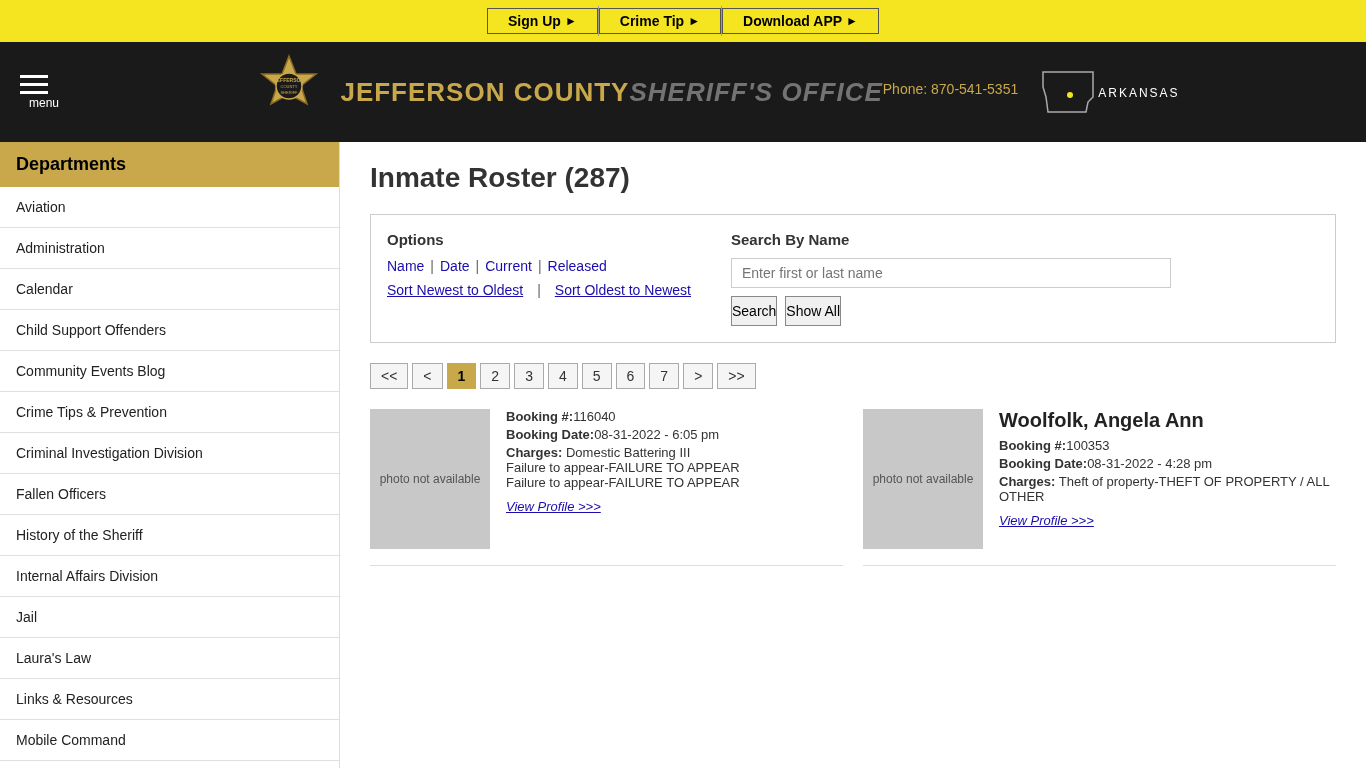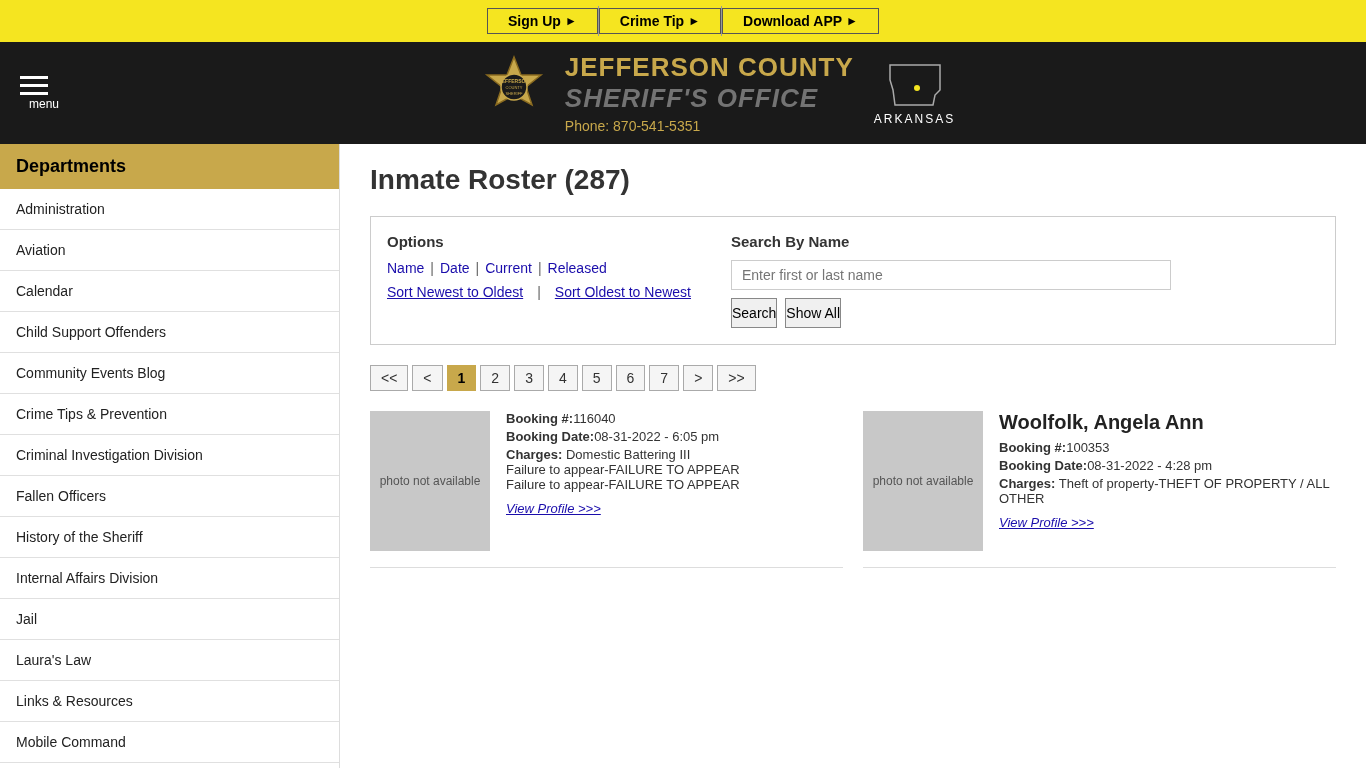--- a/index.html
+++ b/index.html
@@ -72,21 +72,21 @@
       flex: 1;
       justify-content: center;
     }
     .sheriff-badge {
       width: 70px;
       height: 80px;
       margin-right: 16px;
     }
     .header-title {
       display: flex;
-      flex-direction: column;
+      flex-direction: row;
     }
     .header-title .line1 {
       color: #c8a84b;
       font-size: 26px;
       font-weight: bold;
       letter-spacing: 1px;
     }
     .header-title .line2 {
       color: #737373;
       font-size: 26px;
@@ -94,21 +94,21 @@
       letter-spacing: 1px;
       font-style: italic;
     }
     .header-title .phone {
       color: #c8a84b;
       font-size: 14px;
       margin-top: 4px;
     }
     .header-right {
       display: flex;
-      flex-direction: column;
+      flex-direction: row;
       align-items: center;
       margin-left: 20px;
     }
     .ar-map {
       width: 60px;
       height: 50px;
     }
     .ar-label {
       color: #fff;
       font-size: 12px;
@@ -356,22 +356,22 @@
       </svg>
       <div class="ar-label">ARKANSAS</div>
     </div>
   </div>
 </div>
 
 <div class="main-layout">
 
   <div class="sidebar">
     <div class="sidebar-header">Departments</div>
+    <div class="sidebar-item">Aviation</div>
     <div class="sidebar-item">Administration</div>
-    <div class="sidebar-item">Aviation</div>
     <div class="sidebar-item">Calendar</div>
     <div class="sidebar-item">Child Support Offenders</div>
     <div class="sidebar-item">Community Events Blog</div>
     <div class="sidebar-item">Crime Tips &amp; Prevention</div>
     <div class="sidebar-item">Criminal Investigation Division</div>
     <div class="sidebar-item">Fallen Officers</div>
     <div class="sidebar-item">History of the Sheriff</div>
     <div class="sidebar-item">Internal Affairs Division</div>
     <div class="sidebar-item">Jail</div>
     <div class="sidebar-item">Laura's Law</div>

